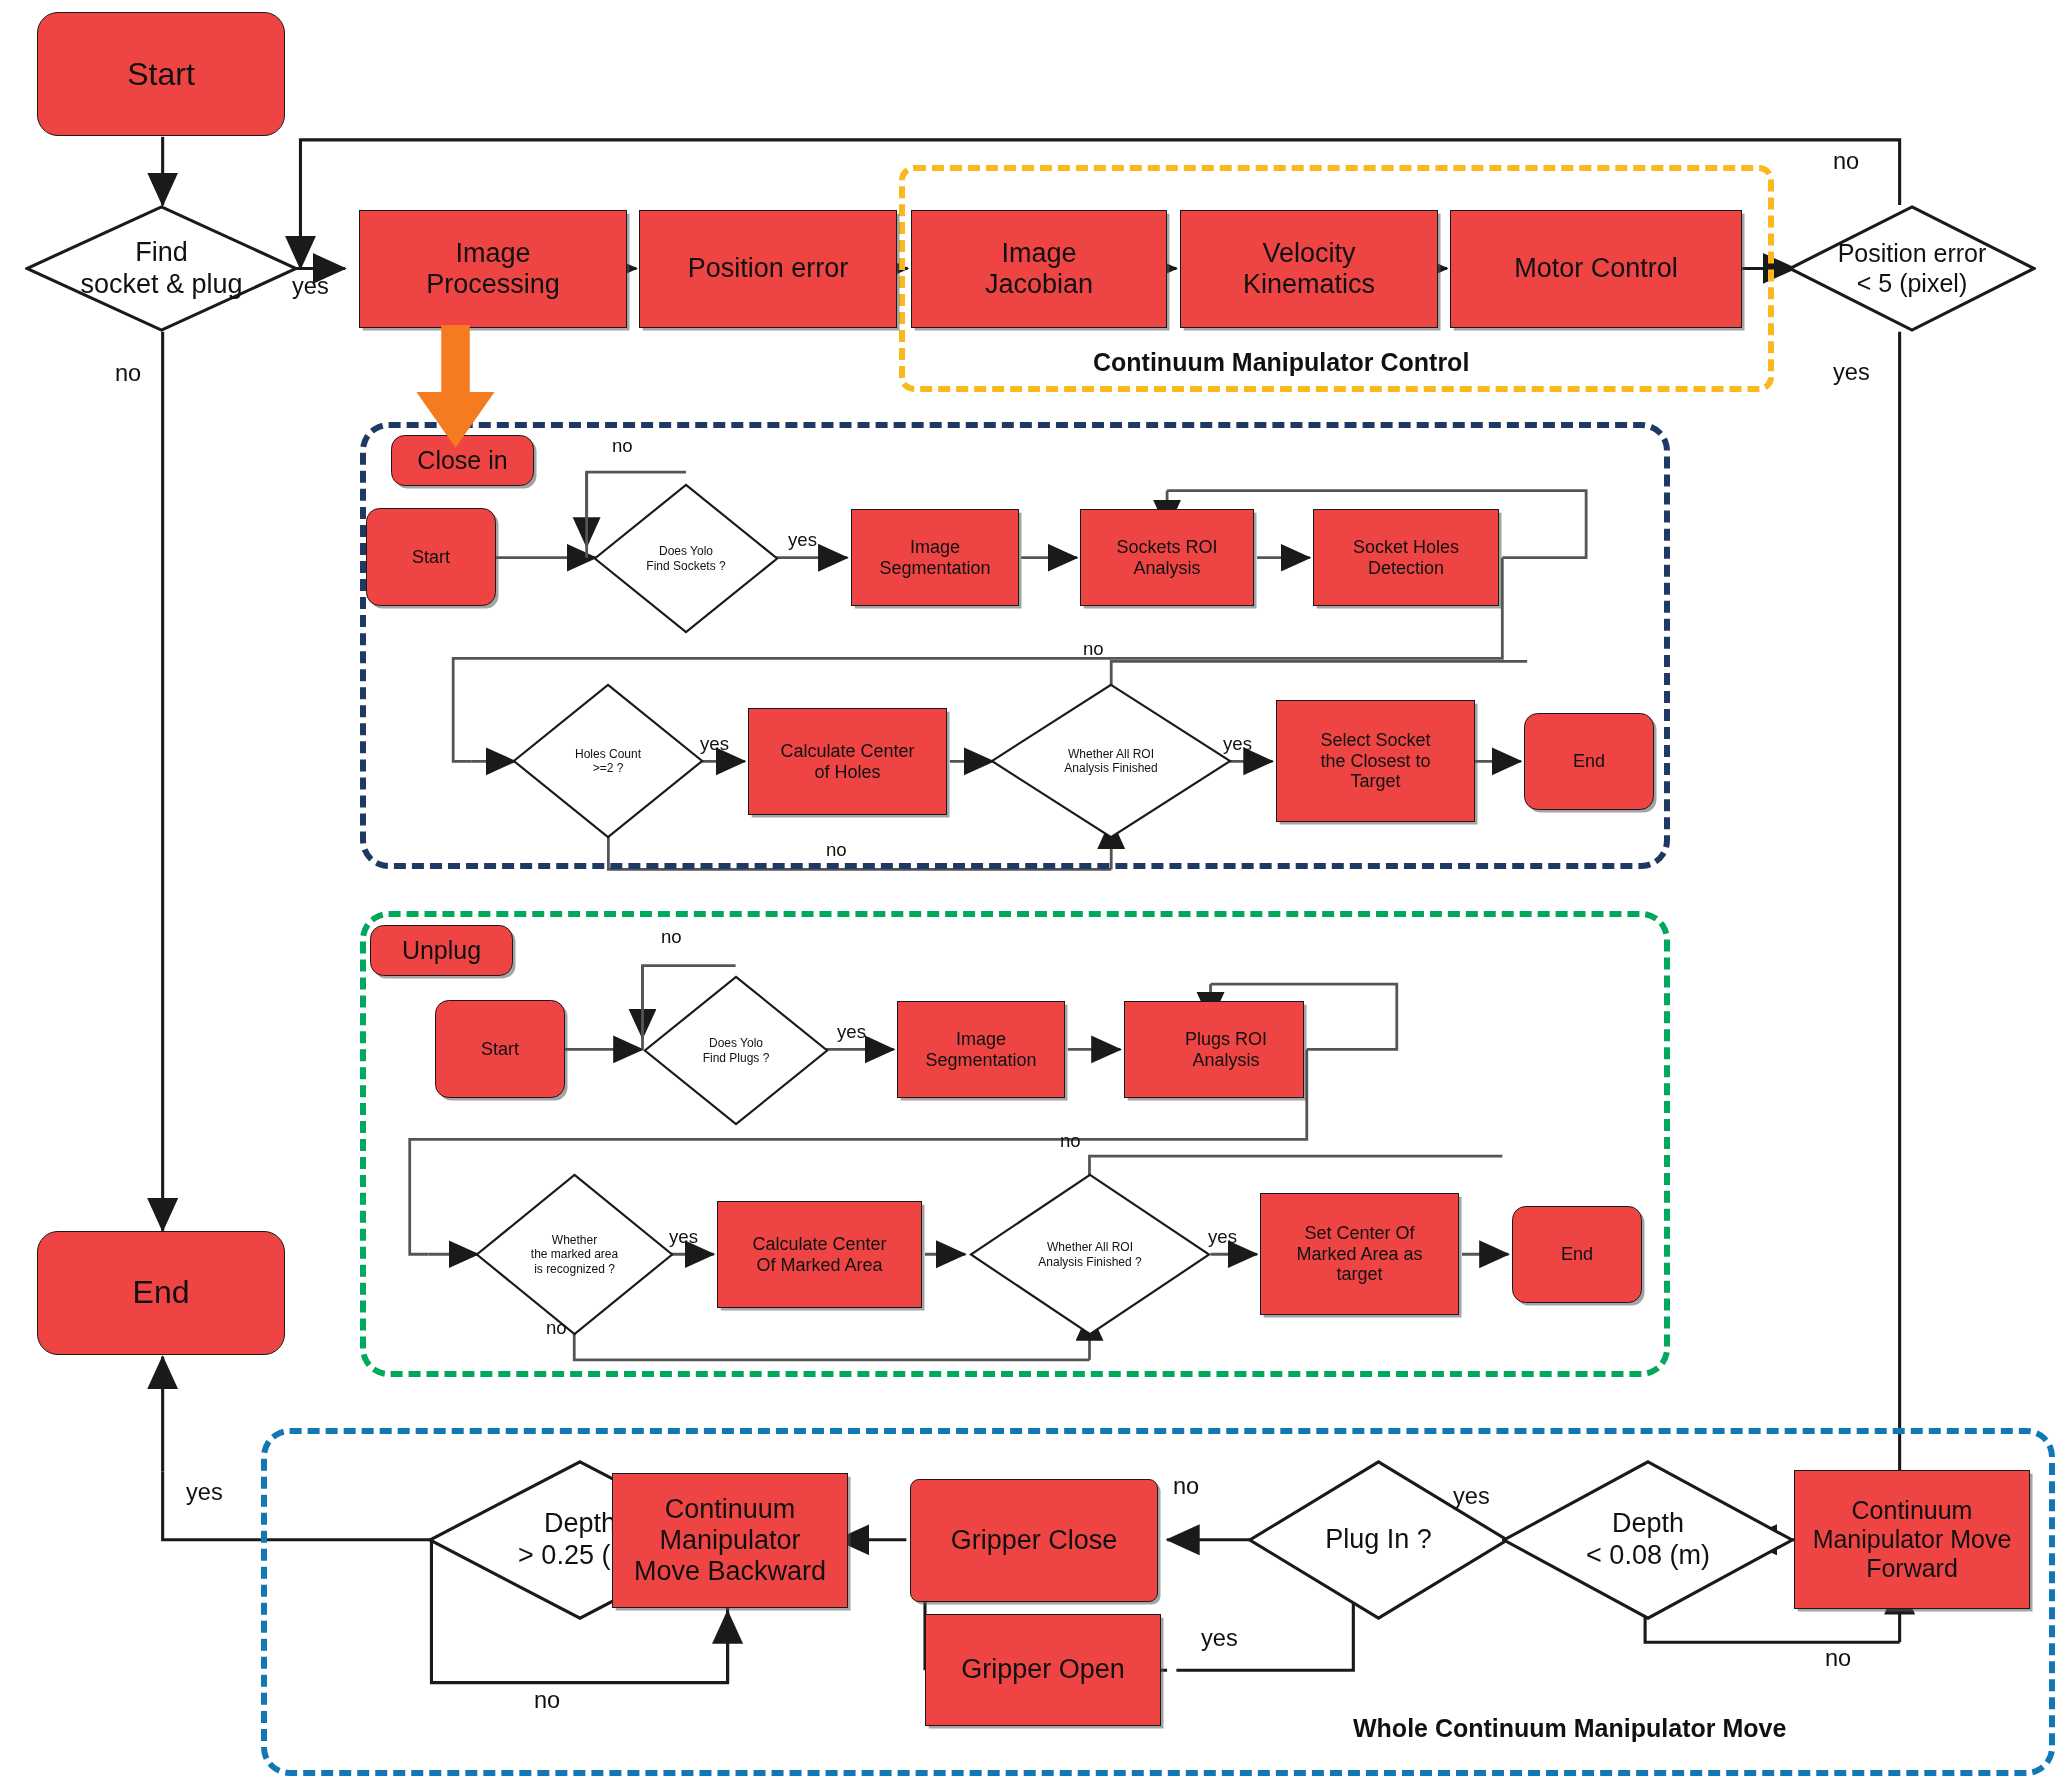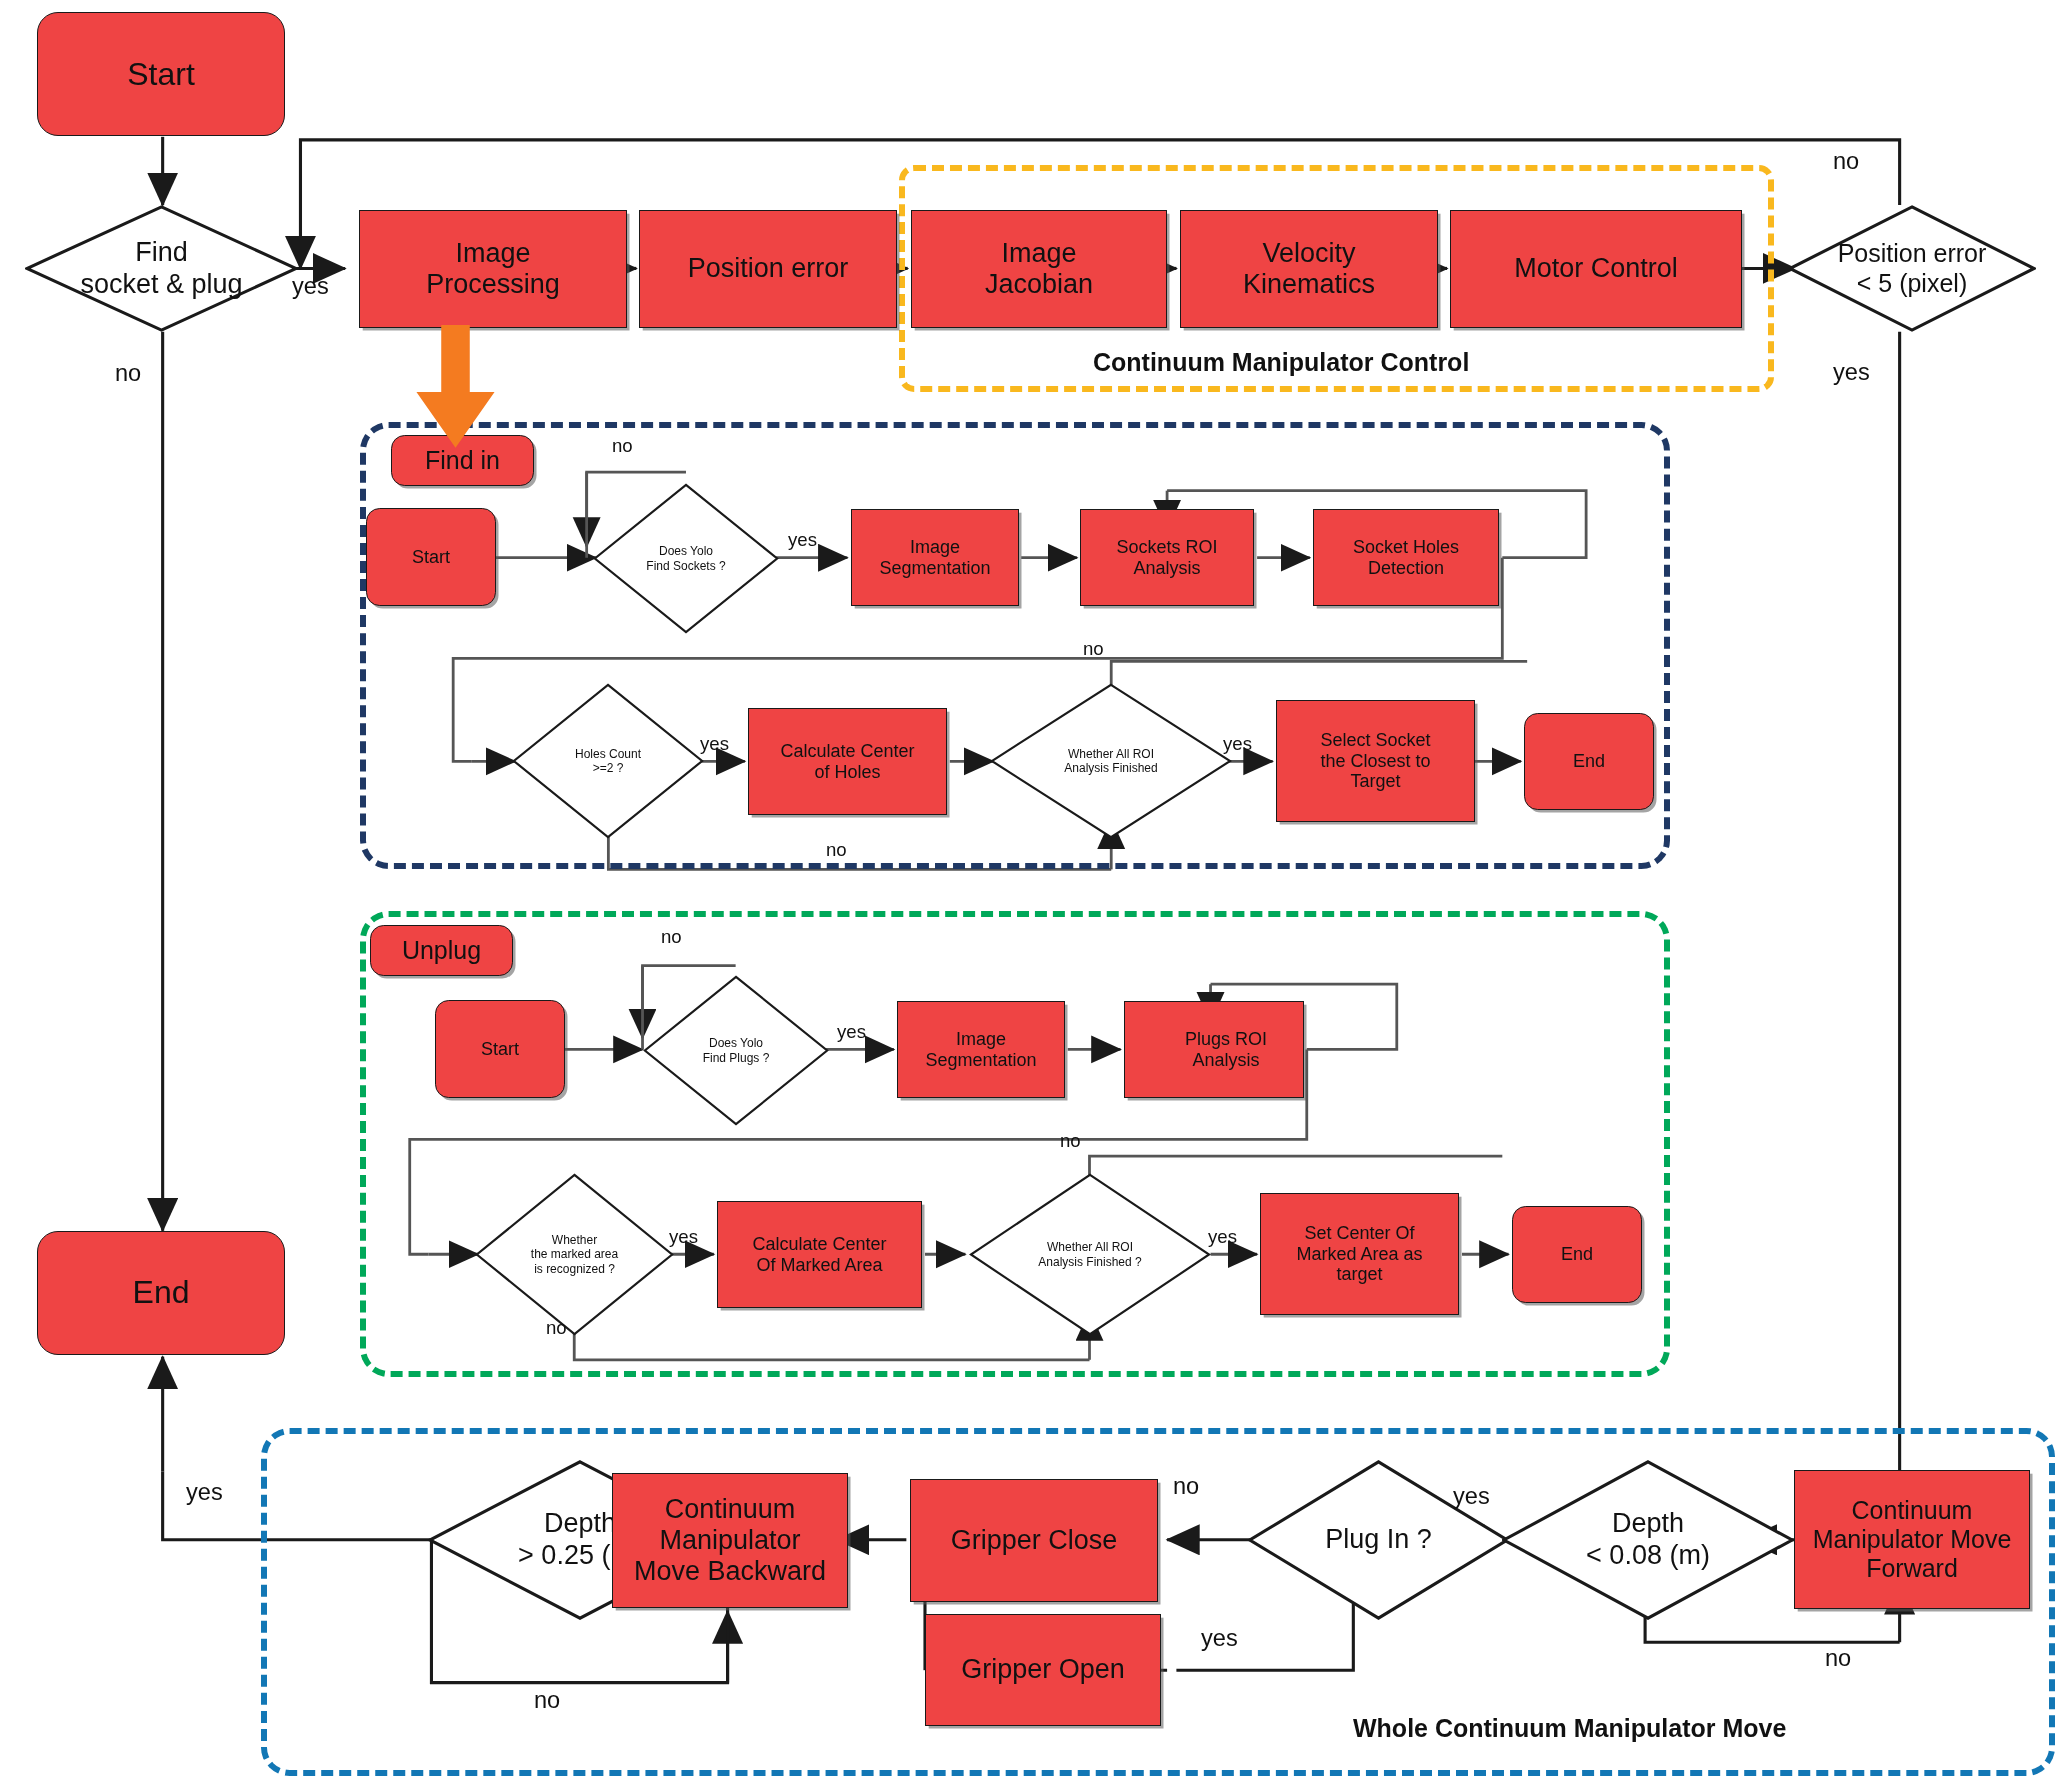--- a/index.html
+++ b/index.html
@@ -199,21 +199,21 @@
     </svg>
   </div>
 
   <div class="lbl f-lbl" style="left:292px;top:273px;">yes</div>
   <div class="lbl f-lbl" style="left:115px;top:360px;">no</div>
   <div class="lbl f-lbl" style="left:1833px;top:148px;">no</div>
   <div class="lbl f-lbl" style="left:1833px;top:359px;">yes</div>
   <div class="lbl f-lbl" style="left:186px;top:1479px;">yes</div>
 
   <div class="node term sm shadow f-md" style="left:391px;top:435px;width:143px;height:51px;">
-    <span>Find in</span>
+    <span>Close in</span>
   </div>
 
   <div class="node term sm shadow f-sm" style="left:366px;top:508px;width:130px;height:98px;border-width:1.9px;">
     <span>Start</span>
   </div>
 
   <div class="diamond" style="left:593px;top:483px;width:186px;height:151px;">
     <svg class="dshape" viewBox="0 0 300 244" preserveAspectRatio="none">
         <polygon points="150,3 297,122 150,241 3,122" fill="#fff" stroke="#1a1a1a" stroke-width="3.5"></polygon>
       </svg>
@@ -360,21 +360,21 @@
 &gt; 0.25 (m)</span>
     </div>
   </div>
 
   <div class="node proc shadow f-lg" style="left:612px;top:1473px;width:236px;height:135px;">
     <span style="white-space:pre-line">Continuum
 Manipulator
 Move Backward</span>
   </div>
 
-  <div class="node proc shadow f-lg" style="left:910px;top:1479px;width:248px;height:123px;">
+  <div class="node proc shadow f-lg" style="left:910px;top:1479px;width:248px;height:123px;border-radius:9px;">
     <span>Gripper Close</span>
   </div>
 
   <div class="node proc shadow f-lg" style="left:925px;top:1614px;width:236px;height:112px;">
     <span>Gripper Open</span>
   </div>
 
   <div class="diamond" style="left:1248px;top:1460px;width:261px;height:160px;">
     <svg class="dshape" viewBox="0 0 420 258" preserveAspectRatio="none">
         <polygon points="210,3 417,129 210,255 3,129" fill="#fff" stroke="#1a1a1a" stroke-width="5"></polygon>

